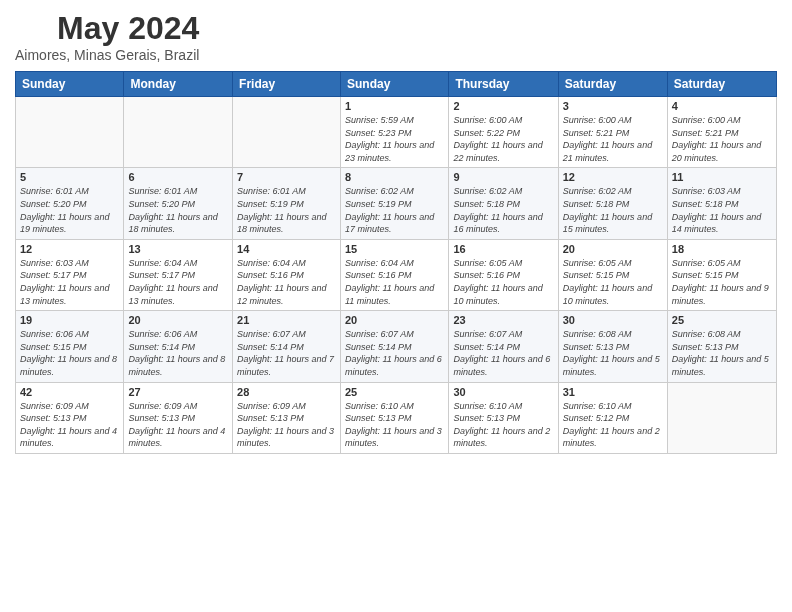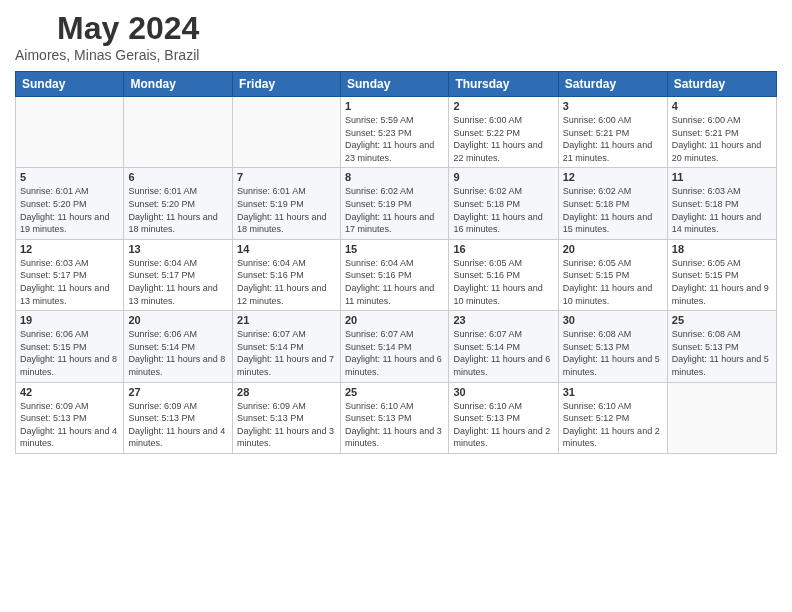--- a/index.html
+++ b/index.html
@@ -76,20 +76,21 @@
       font-size: 11px;
       font-weight: bold;
       color: #333;
       display: block;
       margin-bottom: 2px;
     }
     .day-info {
       font-size: 9px;
       color: #444;
       line-height: 1.4;
+      font-style: italic;
     }
     .empty-cell {
       background: #f9f9f9 !important;
     }
   </style>
 </head>
 <body>
 
 <div class="page">
   <div class="header">

